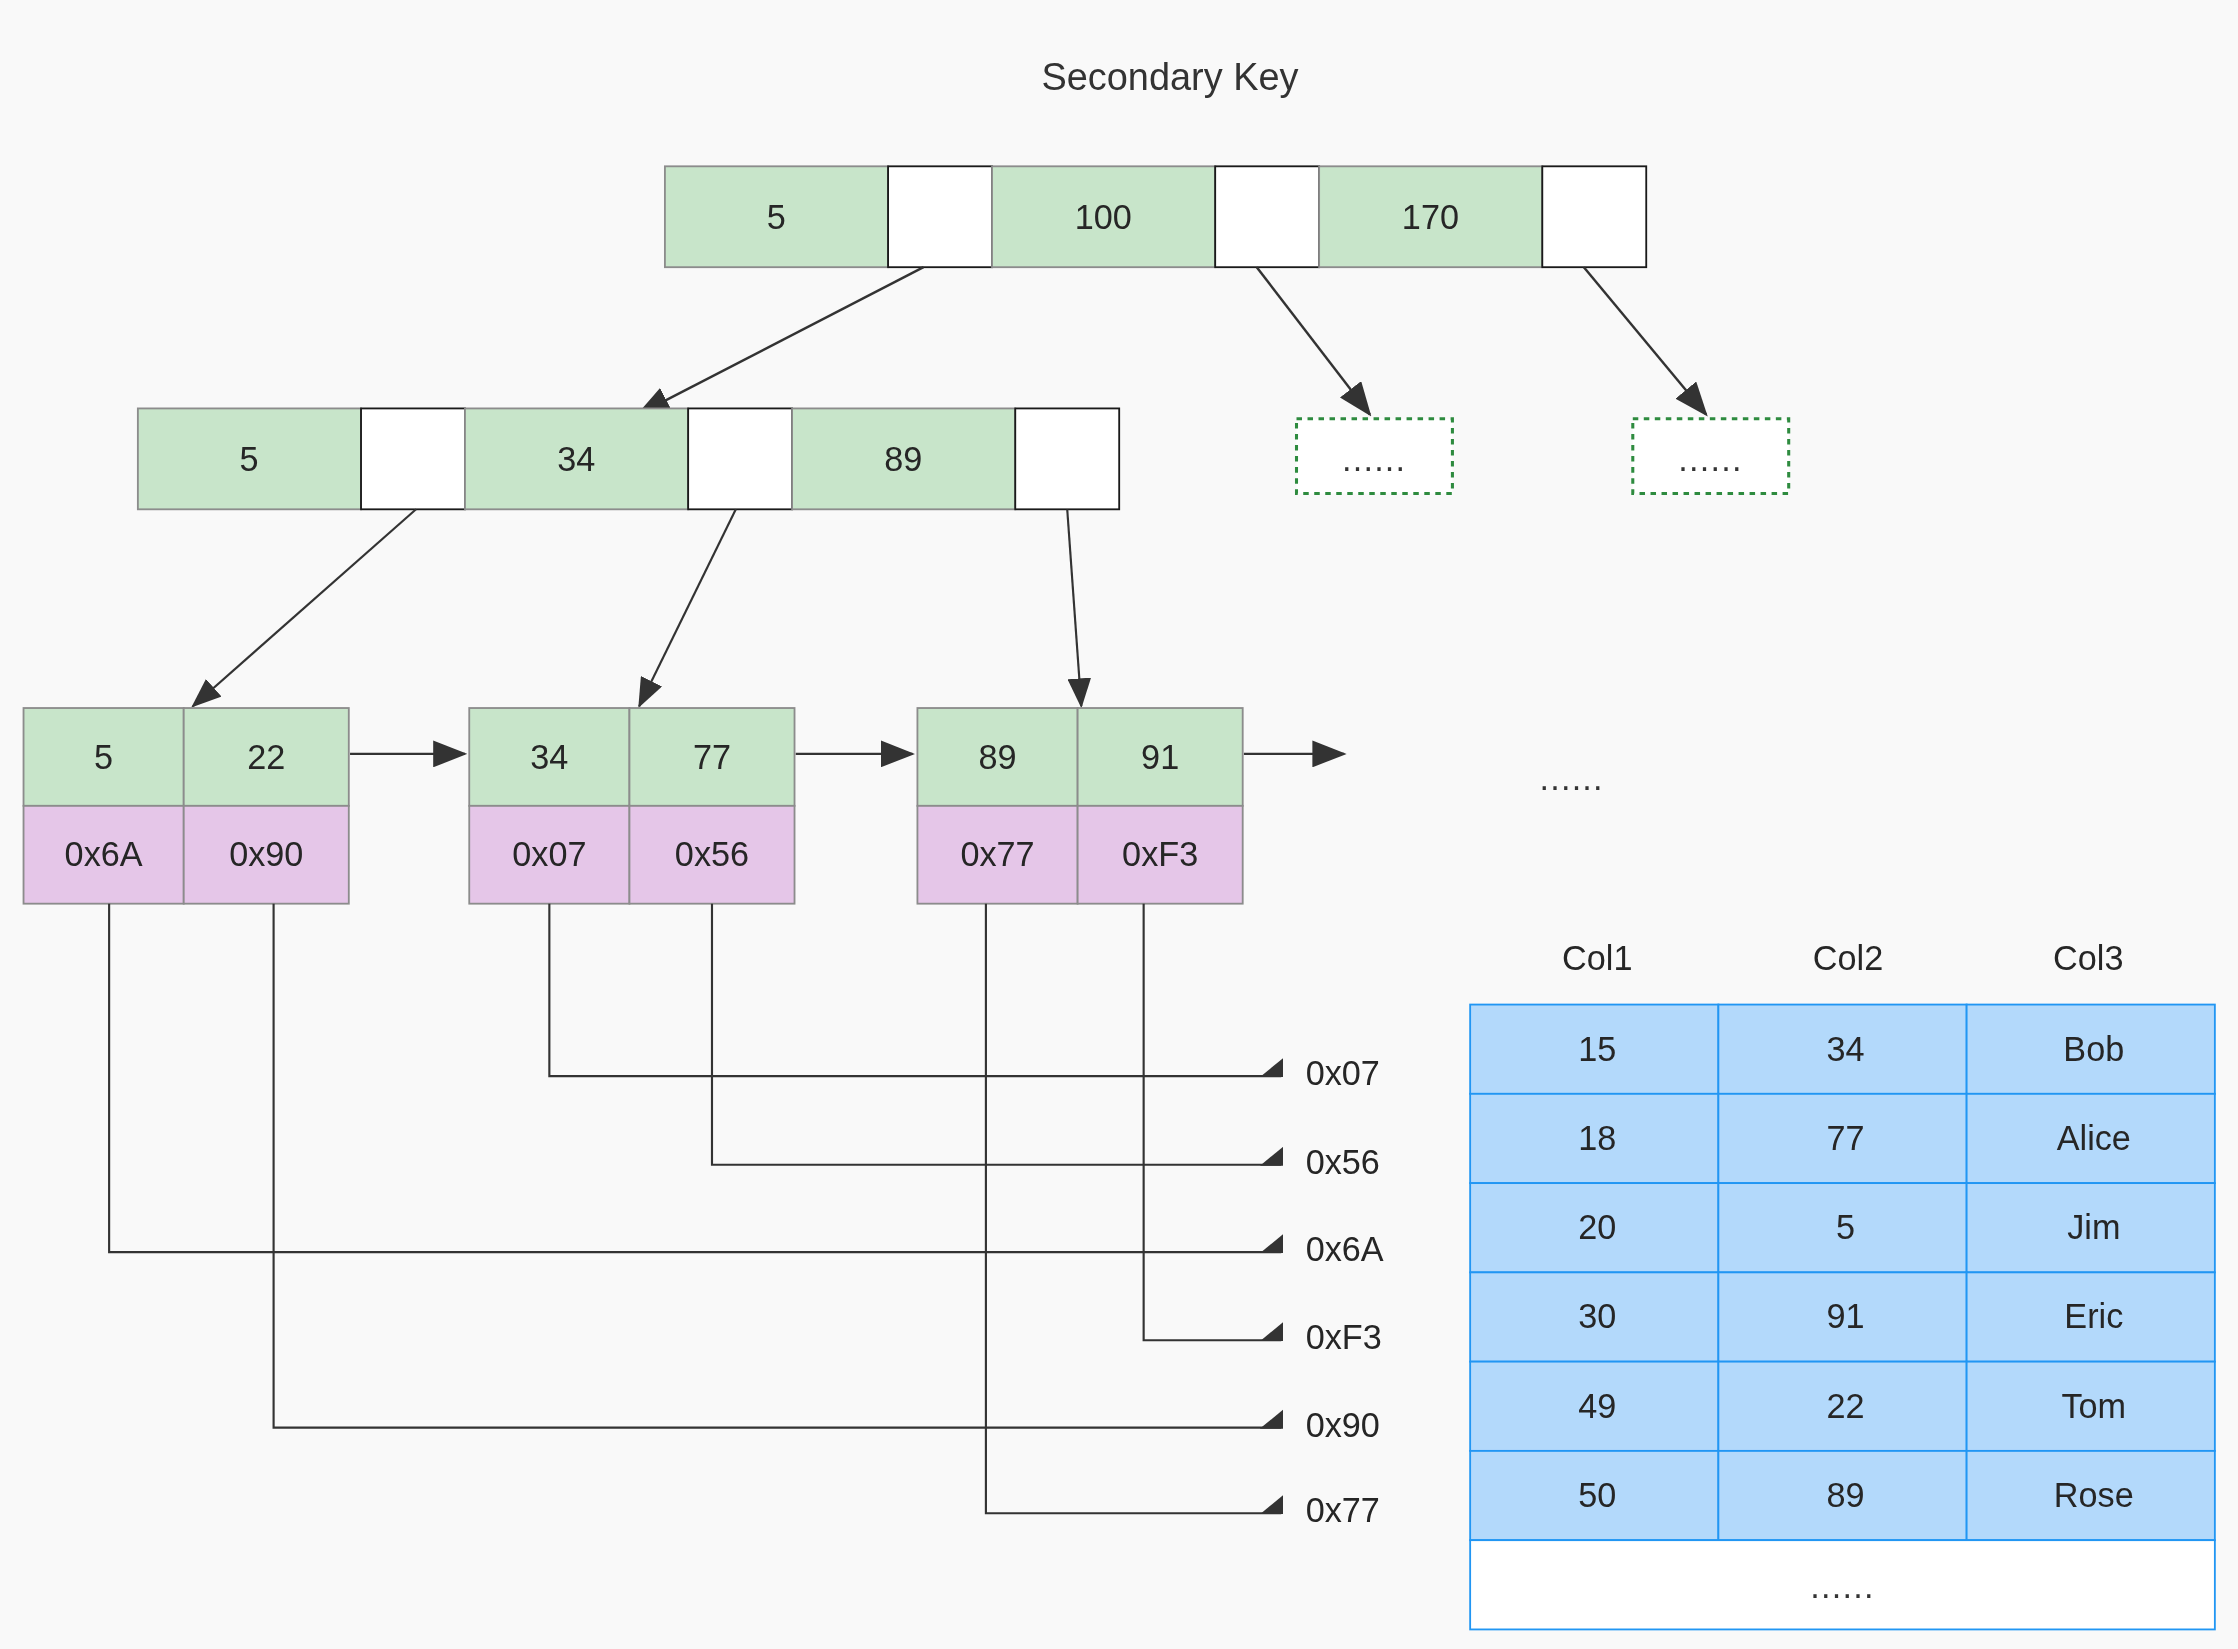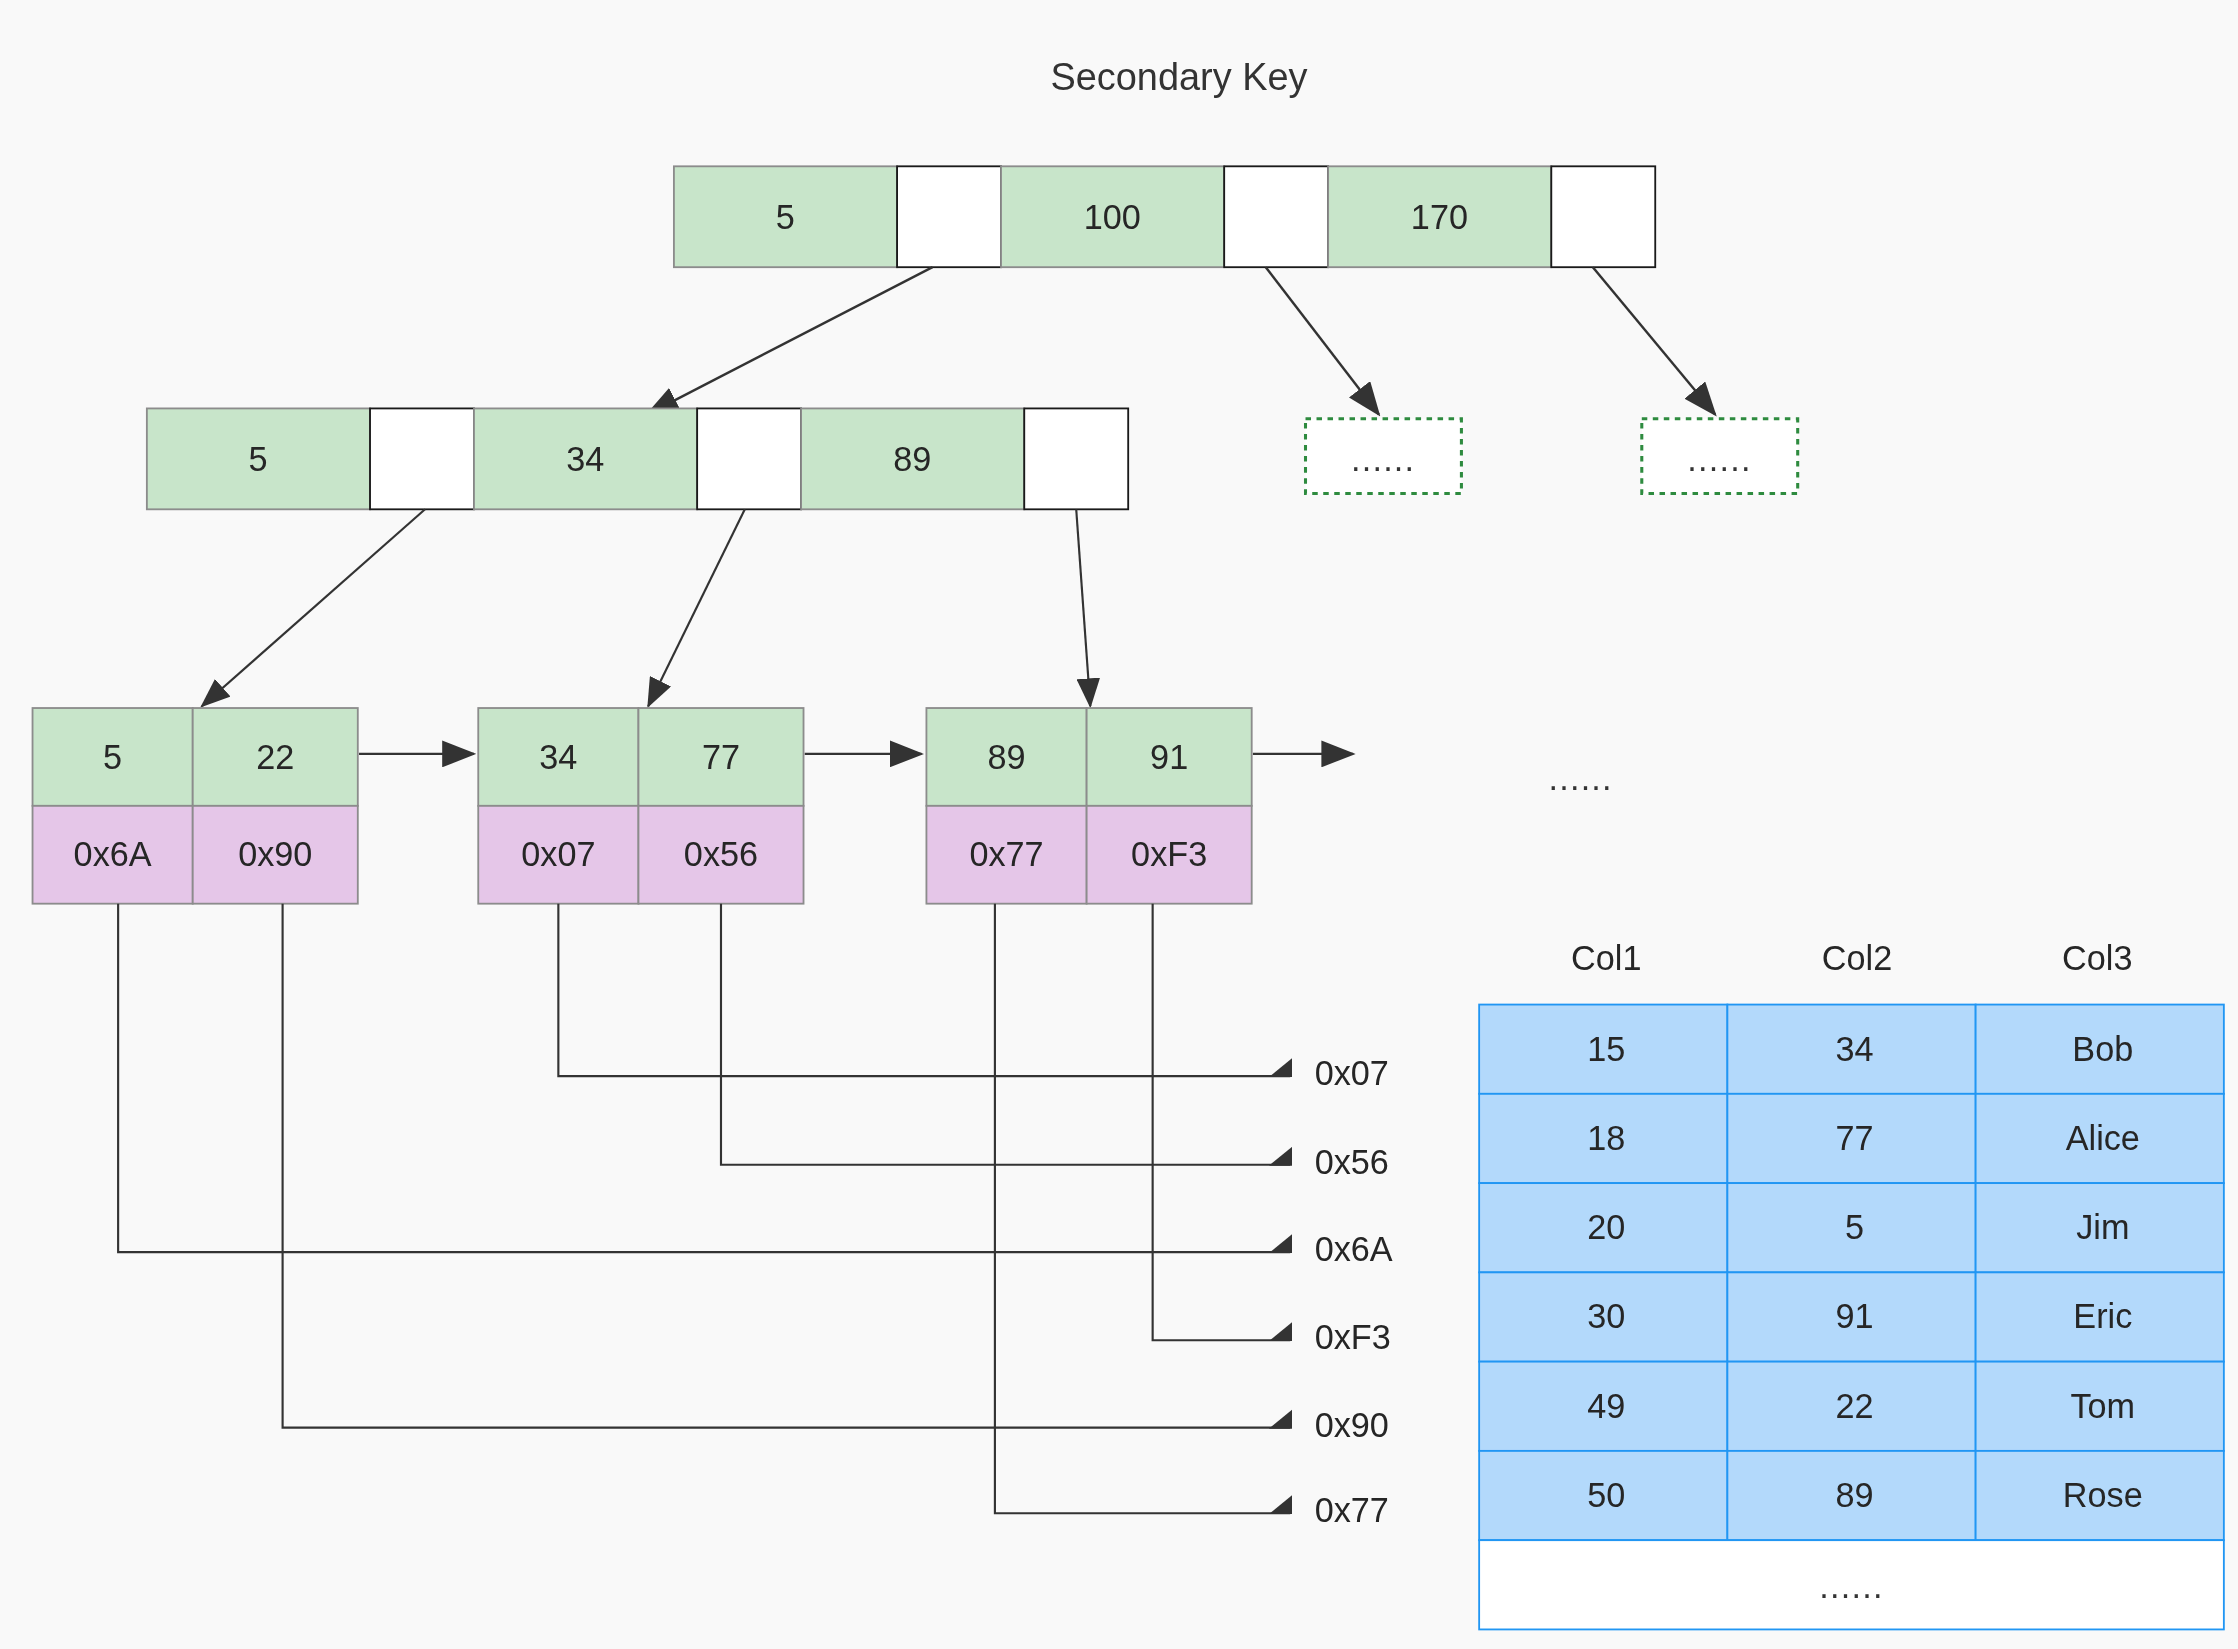--- a/index.html
+++ b/index.html
@@ -4,21 +4,21 @@
 <style>
   html,body{margin:0;padding:0;}
   body{
     width:2239px;height:1649px;
     background:#f9f9f9;
     font-family:"Liberation Sans", sans-serif;
     color:#262626;
     overflow:hidden;
     position:relative;
   }
-  #stage{position:absolute;inset:0;margin-left:9px;}
+  #stage{position:absolute;inset:0;}
   svg{display:block;width:2239px;height:1649px;}
   .node-text{font-family:"Liberation Sans", sans-serif;font-size:56px;fill:#262626;text-anchor:middle;dominant-baseline:middle;}
   .addr-text{font-family:"Liberation Sans", sans-serif;font-size:56px;fill:#262626;text-anchor:start;dominant-baseline:middle;}
   .title-text{font-family:"Liberation Sans", sans-serif;font-size:62px;fill:#333;text-anchor:middle;dominant-baseline:middle;}
   .col-text{font-family:"Liberation Sans", sans-serif;font-size:56px;fill:#262626;text-anchor:middle;dominant-baseline:middle;}
   .cell-text{font-family:"Liberation Sans", sans-serif;font-size:56px;fill:#262626;text-anchor:middle;dominant-baseline:middle;}
   .dots-text{font-family:"Liberation Sans", sans-serif;font-size:56px;fill:#333;text-anchor:middle;dominant-baseline:middle;letter-spacing:2px;}
   .key-cell{fill:#c8e5ca;stroke:#8c8c8c;stroke-width:3;}
   .ptr-cell{fill:#ffffff;stroke:#1a1a1a;stroke-width:3;}
   .addr-cell{fill:#e5c6e8;stroke:#8c8c8c;stroke-width:3;}

